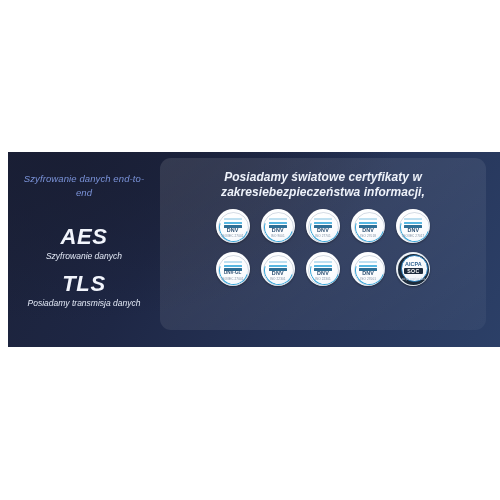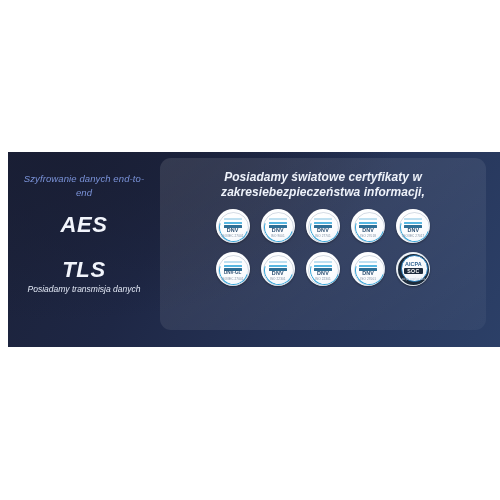--- a/index.html
+++ b/index.html
@@ -44,23 +44,23 @@
   }
   .left-kicker {
     font-style: italic;
     font-size: 9.5px;
     line-height: 14px;
     color: #7a92d8;
     letter-spacing: .1px;
     padding: 0 14px;
   }
   .crypto-block {
-    margin-top: 12px;
-  }
-  .crypto-block.second { margin-top: 20px; }
+    margin-top: 24px;
+  }
+  .crypto-block.second { margin-top: 8px; }
   .crypto-title {
     font-style: italic;
     font-weight: bold;
     font-size: 22px;
     line-height: 25px;
     color: #f2f5fc;
     letter-spacing: .6px;
   }
   .crypto-sub {
     font-style: italic;
@@ -228,20 +228,21 @@
 
 <div id="stage">
 
   <div class="banner">
 
     <div class="left-col">
       <div class="left-kicker">Szyfrowanie danych end-to-end</div>
 
       <div class="crypto-block">
         <div class="crypto-title">AES</div>
+        <div class="crypto-sub">Szyfrowanie danych</div>
       </div>
 
       <div class="crypto-block second">
         <div class="crypto-title">TLS</div>
         <div class="crypto-sub">Posiadamy transmisja danych</div>
       </div>
     </div>
 
     <div class="cert-card">
       <div class="cert-heading">Posiadamy światowe certyfikaty w zakresiebezpieczeństwa informacji,</div>

